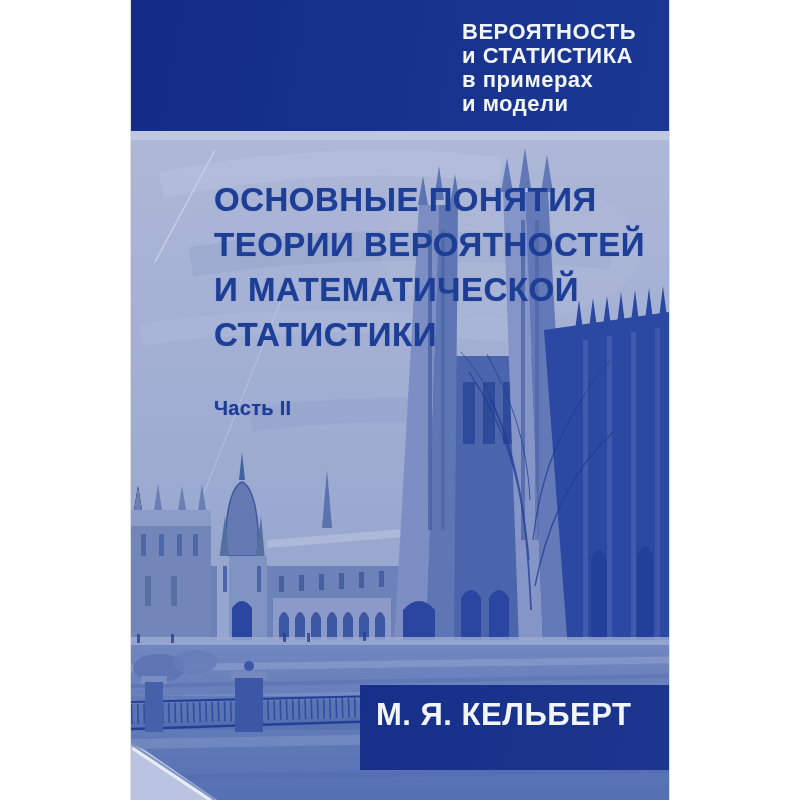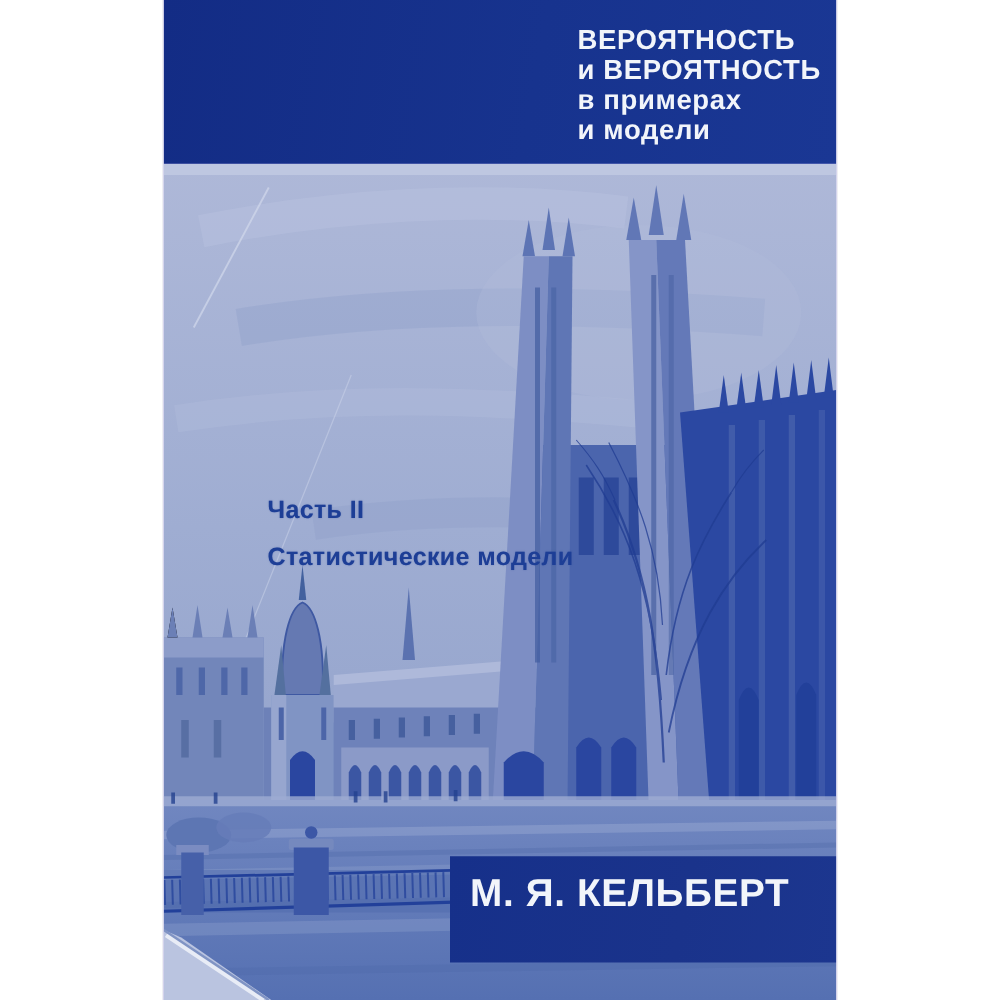--- a/index.html
+++ b/index.html
@@ -222,29 +222,34 @@
     <g>
       <polygon points="0,744 14,750 86,800 0,800" fill="#bac4e0"></polygon>
       <line x1="2" y1="748" x2="80" y2="800" stroke="#e8ecf6" stroke-width="4"></line>
       <line x1="0" y1="744" x2="84" y2="800" stroke="#8094c4" stroke-width="2"></line>
     </g>
   </svg>
 
   <div class="series-band">
     <div class="series-text">
       <span class="line">ВЕРОЯТНОСТЬ</span>
-      <span class="line">и ВЕРОЯТНОСТЬ</span>
+      <span class="line">и СТАТИСТИКА</span>
       <span class="line">в примерах</span>
       <span class="line">и модели</span>
     </div>
   </div>
 
+  <div class="main-title">
+    <span class="line">ОСНОВНЫЕ ПОНЯТИЯ</span>
+    <span class="line">ТЕОРИИ ВЕРОЯТНОСТЕЙ</span>
+    <span class="line">И МАТЕМАТИЧЕСКОЙ</span>
+    <span class="line">СТАТИСТИКИ</span>
+  </div>
 
   <div class="part-block">
     <span class="line">Часть II</span>
-    <span class="line">Статистические модели</span>
   </div>
 
   <div class="authors-panel">
     <span class="line">М. Я. КЕЛЬБЕРТ</span>
   </div>
 
 </div>
 
 </body></html>

